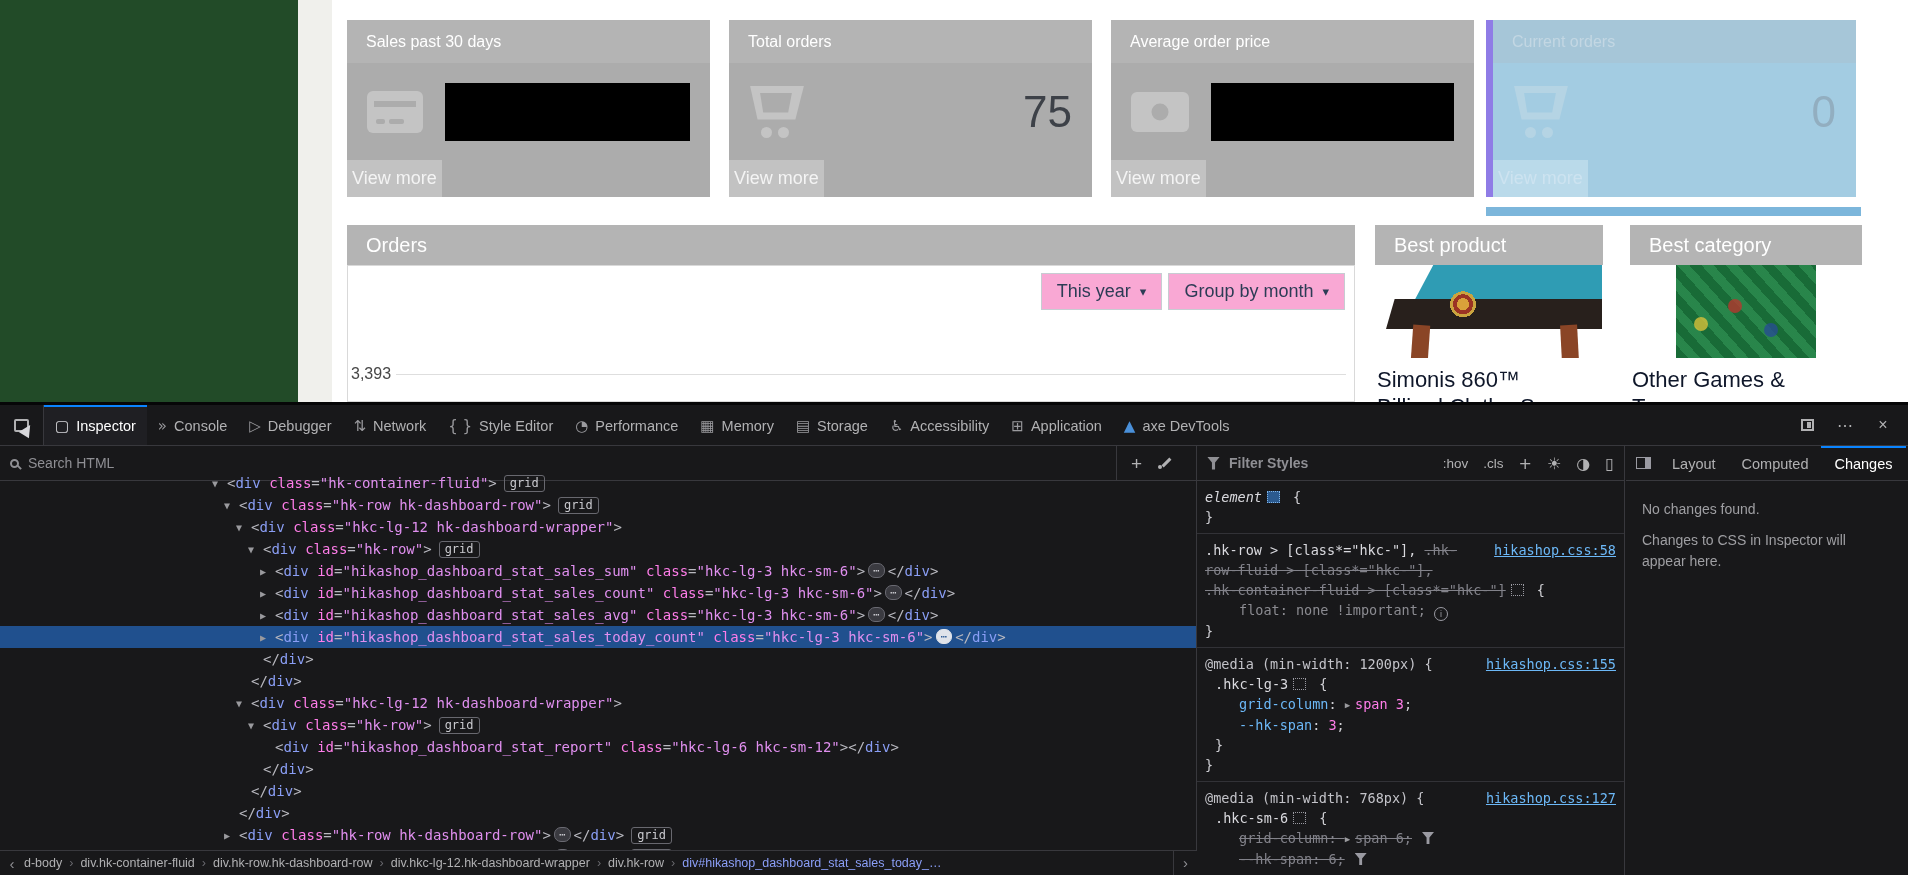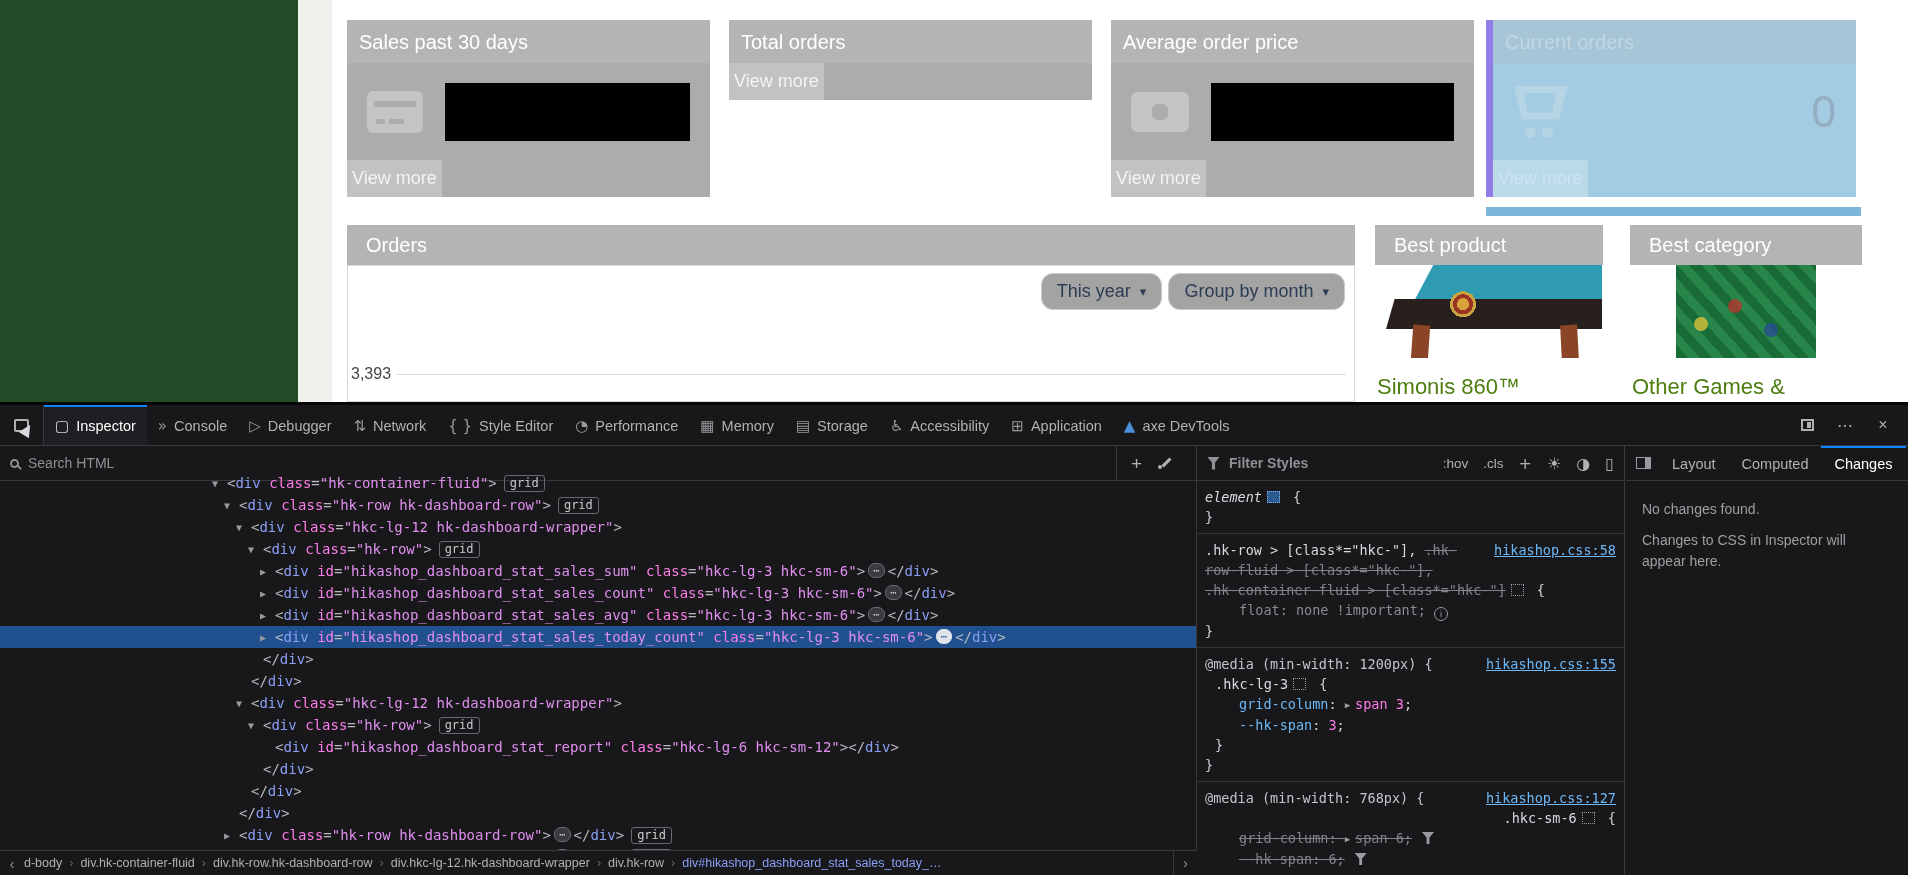--- a/index.html
+++ b/index.html
@@ -11,21 +11,21 @@
   #admin-sidebar { position:absolute; left:0; top:0; width:298px; height:402px; background:#224b28; }
   #page-strip { position:absolute; left:298px; top:0; width:34px; height:402px; background:#f0f0ec; }
 
   
   #cards { position:absolute; left:347px; top:20px; height:177px; display:flex; gap:19px; }
   .card { width:363px; display:flex; flex-direction:column; position:relative;
     --hd:#b4b4b4; --bd:#acacac; --ic:#c4c4c4; --chip:#c2c2c2; --chiptx:#f4f4f4; --ttl:#fff; --val:#3d4148; }
   .card.hl { --hd:#a6c6d8; --bd:#a3cce2; --ic:#b5d4e4; --chip:#badaea; --chiptx:#cde3f0; --ttl:#c3d7e3; --val:#92aec0;
     box-shadow:-7px 0 0 #8f7ce6; }
   .card.hl::after { content:''; position:absolute; left:-7px; top:calc(100% + 10px); width:calc(100% + 12px); height:9px; background:#7cb6db; }
-  .card-h { height:43px; background:var(--hd); color:var(--ttl); font-size:20px; line-height:44px; padding:0 12px; white-space:nowrap; overflow:hidden; }
+  .card-h { height:43px; background:var(--hd); color:var(--ttl); font-size:16px; line-height:44px; padding:0 19px; white-space:nowrap; overflow:hidden; }
   .card-b { flex:1; background:var(--bd); display:flex; align-items:center; padding:0 20px; }
   .card-f { height:37px; background:var(--bd); position:relative; }
   .card-btn { position:absolute; left:0; top:0; height:37px; background:var(--chip); color:var(--chiptx); font-size:18px; line-height:37px; padding:0 5px; cursor:pointer; }
   .card-v { margin-left:auto; font-size:44px; color:var(--val); }
   .redact { flex:1; height:58px; background:#000; margin-left:22px; }
   
   .icc { display:block; width:56px; height:42px; border-radius:6px; background:var(--ic); position:relative; flex:none; }
   .icc .ccs  { position:absolute; left:7px; right:7px; top:10px; height:6px; background:var(--bd); }
   .icc .ccd  { position:absolute; left:9px;  bottom:9px; width:9px;  height:5px; background:var(--bd); border-radius:2px; }
   .icc .ccd2 { position:absolute; left:22px; bottom:9px; width:15px; height:5px; background:var(--bd); border-radius:2px; }
@@ -35,30 +35,30 @@
   .cw { position:absolute; bottom:0; width:11px; height:11px; border-radius:50%; background:var(--ic); }
   .cw1 { left:12px; } .cw2 { right:16px; }
   .inote { display:block; width:58px; height:40px; border-radius:6px; background:var(--ic); position:relative; flex:none; }
   .inote .nc { position:absolute; left:50%; top:50%; transform:translate(-50%,-50%); width:17px; height:17px; border-radius:50%; background:var(--bd); }
 
   
   #orders { position:absolute; left:347px; top:225px; width:1008px; height:177px; }
   .panel-h { height:40px; background:#b4b4b4; color:#fff; font-size:20px; line-height:41px; padding:0 19px; }
   #orders-body { position:absolute; left:0; top:40px; width:1008px; height:137px; background:#fff; border:1px solid #d9d9d9; }
   #filters { position:absolute; right:9px; top:7px; display:flex; gap:6px; }
-  .btnf { height:37px; background:#a3a3a3; border:1px solid #c7ccd2; border-radius:12px; color:#2c3c55; font-size:18px; padding:0 15px; display:flex; align-items:center; gap:9px; cursor:pointer; }
+  .btnf { height:37px; background:#f9a8d4; border:1px solid #c7ccd2; border-radius:0; color:#2c3c55; font-size:18px; padding:0 15px; display:flex; align-items:center; gap:9px; cursor:pointer; }
   .caret { font-size:13px; color:#2c3c55; }
   #axis-label { position:absolute; left:3px; top:99px; font-size:16px; color:#474747; }
   #gridline { position:absolute; left:48px; right:8px; top:108px; height:1px; background:#dedede; }
 
   
   .best { position:absolute; top:225px; }
   #best-product { left:1375px; width:228px; }
   #best-category { left:1630px; width:232px; }
-  .best-name { font-size:22px; color:#4d7c0f; line-height:27px; margin-top:15px; padding:0 2px; }
+  .best-name { font-size:22px; color:#0f172a; line-height:27px; margin-top:8px; padding:0 2px; }
   .art { margin:0 auto; margin-top:0; position:relative; overflow:hidden; }
   #bp-art { width:226px; height:93px; }
   .felt { position:absolute; left:36px; top:0; right:0; height:40px; background:#2f9cb4; transform:skewX(-28deg); transform-origin:bottom left; }
   .rail { position:absolute; left:10px; right:0; top:34px; height:30px; background:#28201c; clip-path:polygon(4% 0,100% 0,100% 100%,0 100%); }
   .leg { position:absolute; width:17px; height:36px; background:#8a4526; top:60px; }
   .leg.l1 { left:36px; transform:rotate(4deg); } .leg.l2 { right:24px; transform:rotate(-3deg); }
   .crest { position:absolute; left:72px; top:26px; width:30px; height:38px;
     background:radial-gradient(circle at 50% 35%, #d9a13a 0 6px, #9b3324 6px 10px, #caa43f 10px 13px, transparent 13px); }
   #bc-art { width:140px; height:93px; background:#1d7f41;
     background-image:repeating-linear-gradient(48deg, rgba(0,0,0,.16) 0 9px, rgba(255,255,255,.05) 9px 18px); }
@@ -171,20 +171,30 @@
             </span>
           </span>
           <div class="redact"></div>
         </div>
         <div class="card-f">
           <div class="card-btn">View more</div>
         </div>
       </div>
       <div class="card">
         <div class="card-h">Total orders</div>
+        <div class="card-b">
+          <span>
+            <span class="icartwrap">
+              <span class="icart"></span>
+              <span class="cw cw1"></span>
+              <span class="cw cw2"></span>
+            </span>
+          </span>
+          <div class="card-v">75</div>
+        </div>
         <div class="card-f">
           <div class="card-btn">View more</div>
         </div>
       </div>
       <div class="card">
         <div class="card-h">Average order price</div>
         <div class="card-b">
           <span>
             <span class="inote">
               <span class="nc"></span>
@@ -376,21 +386,21 @@
         <div class="st-sec">
           <div class="st-line" style="padding-left: 0px;"><span class="st-link">hikashop.css:155</span><span class="st-meta">@media (min-width: 1200px) {</span></div>
           <div class="st-line" style="padding-left: 10px;"><span class="st-sel">.hkc-lg-3</span><span class="igrid"></span><span class="st-brc"> {</span></div>
           <div class="st-line" style="padding-left: 34px;"><span class="st-prop">grid-column</span><span class="st-brc">: </span><span class="iexp">▶</span><span class="st-val">span 3</span><span class="st-brc">;</span></div>
           <div class="st-line" style="padding-left: 34px;"><span class="st-prop">--hk-span</span><span class="st-brc">: </span><span class="st-val">3</span><span class="st-brc">;</span></div>
           <div class="st-line" style="padding-left: 10px;"><span class="st-brc">}</span></div>
           <div class="st-line" style="padding-left: 0px;"><span class="st-brc">}</span></div>
         </div>
         <div class="st-sec">
           <div class="st-line" style="padding-left: 0px;"><span class="st-link">hikashop.css:127</span><span class="st-meta">@media (min-width: 768px) {</span></div>
-          <div class="st-line" style="padding-left: 10px; text-align: right;"><span class="st-sel">.hkc-sm-6</span><span class="igrid"></span><span class="st-brc"> {</span></div>
+          <div class="st-line" style="padding-left: 10px;"><span class="st-sel">.hkc-sm-6</span><span class="igrid"></span><span class="st-brc"> {</span></div>
           <div class="st-line" style="padding-left: 34px;"><span class="st-stk">grid-column: </span><span class="iexp">▶</span><span class="st-stk">span 6;</span><span class="ifunnel"></span></div>
           <div class="st-line" style="padding-left: 34px;"><span class="st-stk">--hk-span: 6;</span><span class="ifunnel"></span></div>
         </div>
       </div>
   </div>
 
   <div id="right-panel">
     <div id="rp-tabs">
       <span class="sbtgl"></span>
     <div class="rp-tab">Layout</div>

